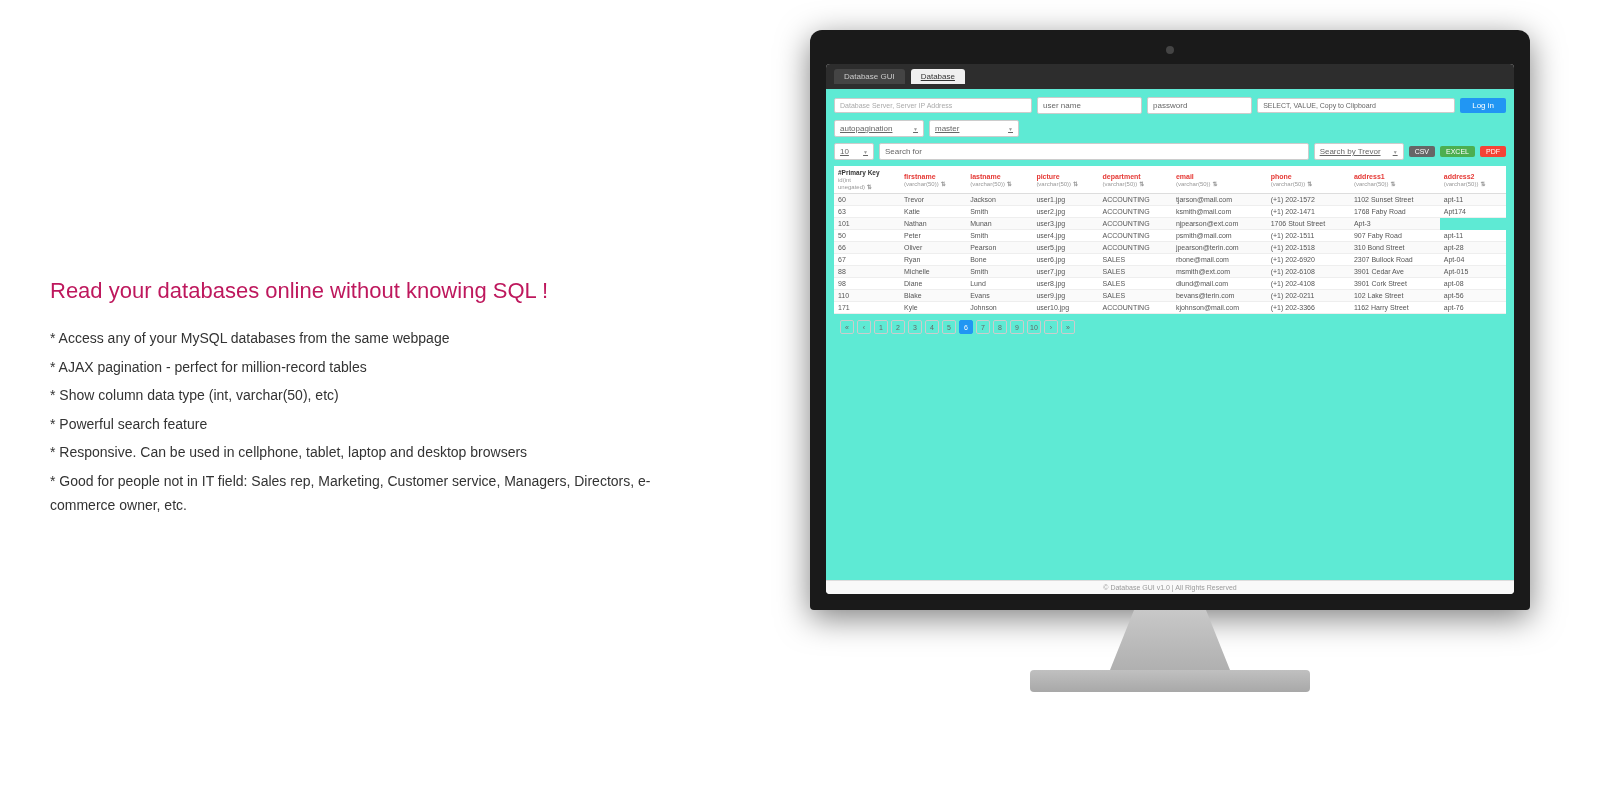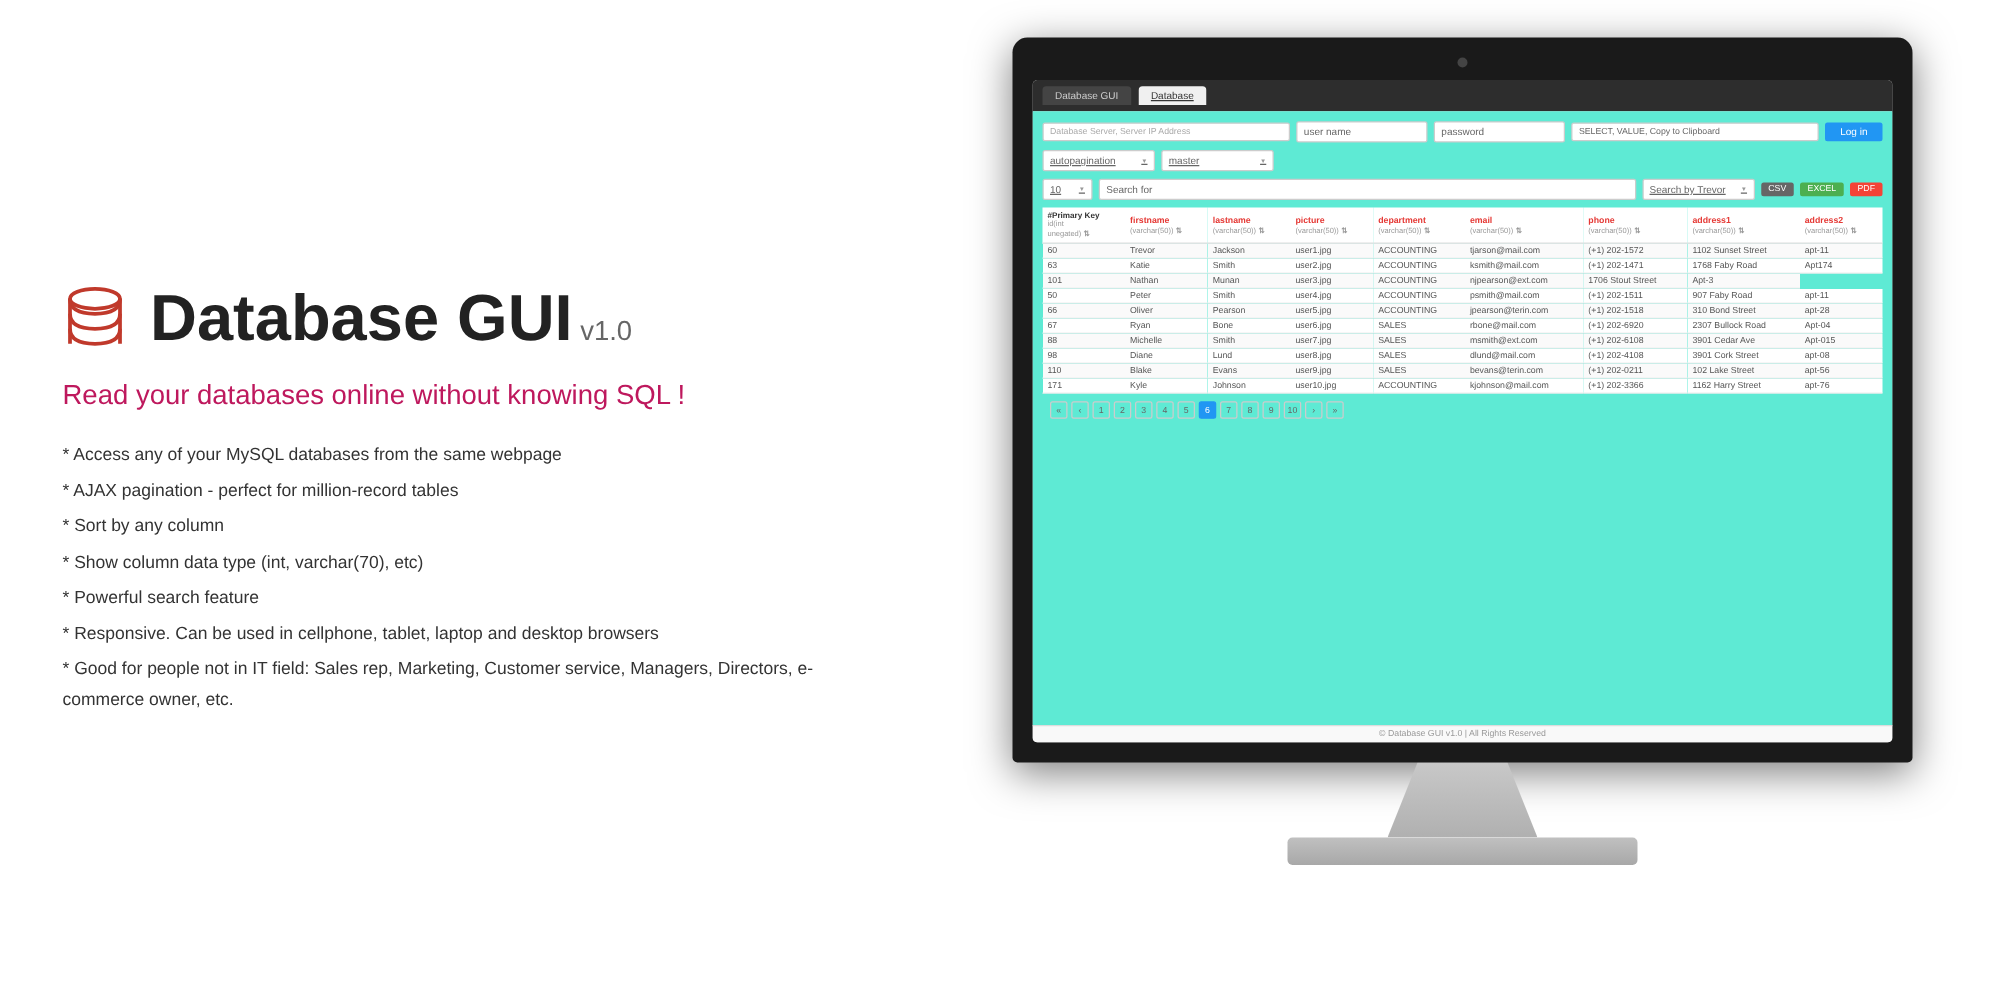--- a/index.html
+++ b/index.html
@@ -313,39 +313,25 @@
       padding: 3px 8px;
       font-size: 7px;
       color: #999;
       text-align: center;
     }
   </style>
 </head>
 <body>
 
 <div class="left-panel">
-  <div class="app-title">
-    <svg class="db-icon" viewBox="0 0 52 52" xmlns="http://www.w3.org/2000/svg">
-      <ellipse cx="26" cy="10" rx="20" ry="8" fill="none" stroke="#c0392b" stroke-width="3"></ellipse>
-      <path d="M6 10 Q6 22 26 22 Q46 22 46 10" fill="none" stroke="#c0392b" stroke-width="3"></path>
-      <path d="M6 22 Q6 34 26 34 Q46 34 46 22" fill="none" stroke="#c0392b" stroke-width="3"></path>
-      <path d="M6 34 Q6 46 26 46 Q46 46 46 34" fill="none" stroke="#c0392b" stroke-width="3"></path>
-      <line x1="6" y1="10" x2="6" y2="46" stroke="#c0392b" stroke-width="3"></line>
-      <line x1="46" y1="10" x2="46" y2="46" stroke="#c0392b" stroke-width="3"></line>
-    </svg>
-    <div>
-      <span class="title-text">Database GUI</span><span class="version-text">v1.0</span>
-    </div>
-  </div>
   <p class="tagline">Read your databases online without knowing SQL !</p>
   <ul class="features">
   <li>Access any of your MySQL databases from the same webpage</li>
       <li>AJAX pagination - perfect for million-record tables</li>
-      <li>Sort by any column</li>
-      <li>Show column data type (int, varchar(70), etc)</li>
+      <li>Show column data type (int, varchar(50), etc)</li>
       <li>Powerful search feature</li>
       <li>Responsive. Can be used in cellphone, tablet, laptop and desktop browsers</li>
       <li>Good for people not in IT field: Sales rep, Marketing, Customer service, Managers, Directors, e-commerce owner, etc.</li>
     </ul>
 </div>
 
 <div class="right-panel">
   <div class="mac-monitor">
     <div class="monitor-body">
       <div class="monitor-camera"></div>

